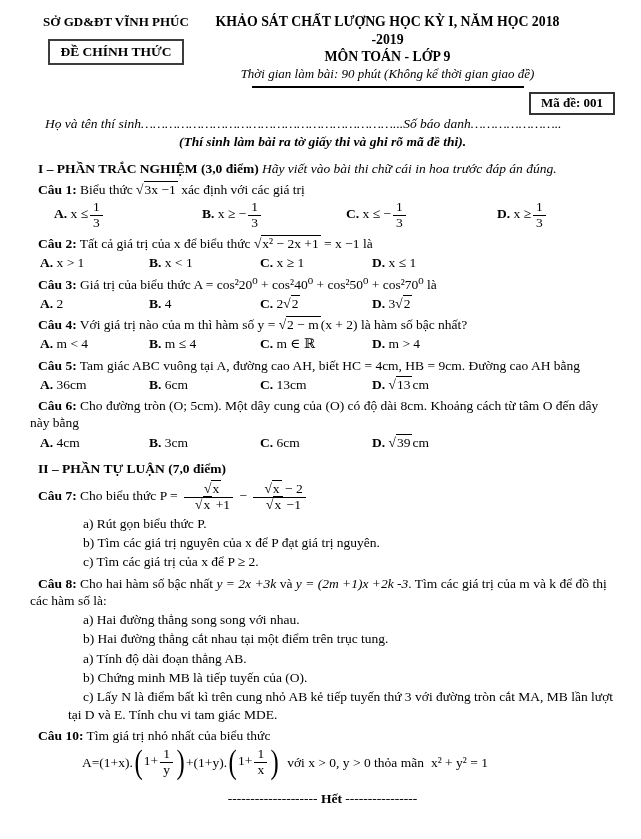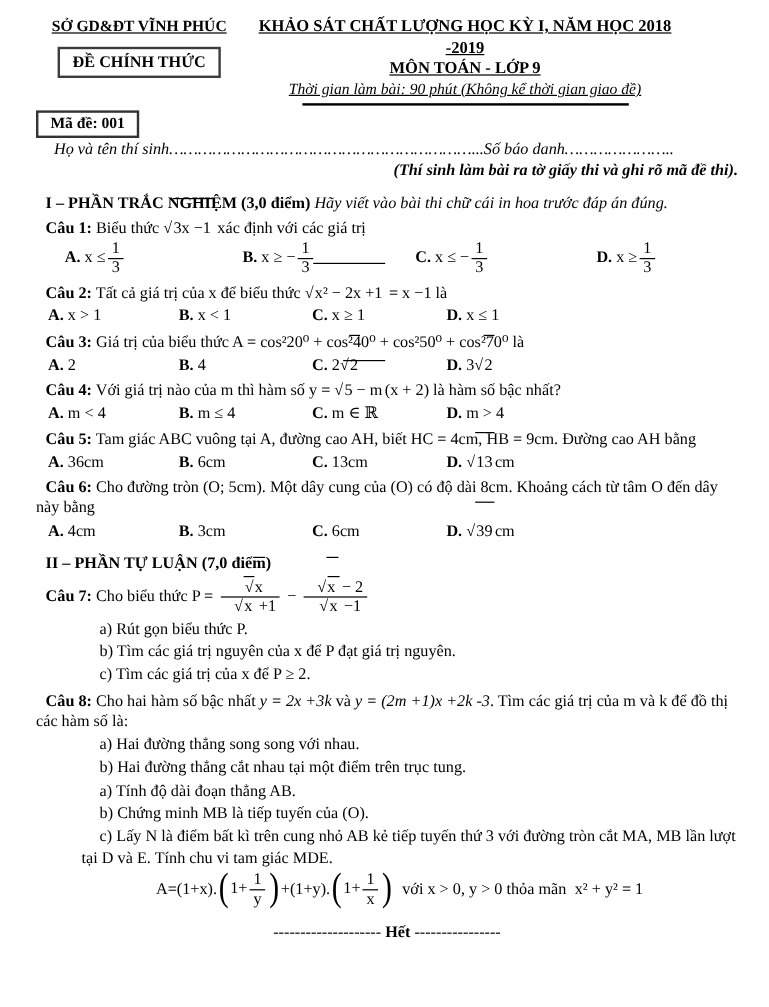--- a/index.html
+++ b/index.html
@@ -5,61 +5,61 @@
   html,body { margin:0; padding:0; }
   body {
     width:641px; height:839px; overflow:hidden;
     background:#ffffff; color:#000000;
     font-family:"Liberation Serif","DejaVu Serif",serif;
     font-size:13.5px; line-height:1.28;
   }
   .page { padding:8px 26px 0 30px; }
 
   
-  .hdr { display:flex;text-decoration:underline; }
+  .hdr { display:flex; }
   .hdr-left { width:172px; text-align:center; flex-shrink:0; }
   .dept { font-weight:bold; font-size:13px; margin-top:6px; white-space:nowrap; }
   .exam-box { display:inline-block; border:2px solid #3c3c3c; padding:2px 10px 3px; font-weight:bold; margin-top:8px; }
   .hdr-right { flex:1; text-align:center; padding-right:42px; }
   .t1 { font-weight:bold; font-size:13.8px; margin-top:5px; }
   .t2 { font-weight:bold; font-size:13.8px; }
   .dur { font-style:italic; font-size:13px; }
   .hr-line { width:272px; border-bottom:2px solid #000; margin:3px auto 0; height:0; }
-  .code-row { text-align:left; margin-top:4px; }
+  .code-row { text-align:right; margin-top:4px; }
   .code-box { display:inline-block; border:2px solid #333; font-weight:bold; padding:1px 10px 2px; font-size:13px; }
   .name-line { font-style:italic; margin-top:0; margin-left:15px; }
-  .hdr-note { text-align:right; font-weight:bold; font-style:italic; margin-top:1px; }
+  .hdr-note { text-align:center; font-weight:bold; font-style:italic; margin-top:1px; }
 
   
   .sec { margin-top:9px; text-indent:8px; font-weight:bold; }
   .sec .instr { font-style:italic; font-weight:normal; }
   .q { margin-top:4px; text-indent:8px; }
   .ql { font-weight:bold; }
   .sub { margin-top:2px; text-indent:15px;margin-left:38px; }
   .math-it { font-style:italic;text-align:center; }
 
   
   .opts { display:grid; margin-top:2px; }
   .opts-q1 { margin-left:24px; grid-template-columns:137px 133px 140px auto;gap:11px; }
   .opts-std { margin-left:10px; grid-template-columns:109px 111px 112px auto; }
   .opt { white-space:nowrap; }
   .opt b { font-weight:bold; }
 
   
   .sqrt { white-space:nowrap; }
   .sqrt::before { content:"√"; }
-  .sqrt .rad { border-top:1px solid #000; padding:16px 2px 0 1px; }
+  .sqrt .rad { border-top:1px solid #000; padding:0 2px 0 1px; }
   .frac { display:inline-block; vertical-align:middle; text-align:center; line-height:1.1; margin:0 2px; }
   .frac .num { display:block; padding:0 3px; }
   .frac .den { display:block; border-top:1px solid #000; padding:0 3px; }
 
   .q7f { margin-top:5px; text-indent:8px; }
   .q7f .frac { margin:0 3px; }
 
-  .f10 { display:flex; align-items:center; margin-left:100px; margin-top:3px; }
+  .f10 { display:flex; align-items:center; margin-left:52px; margin-top:3px; }
   .bigp { font-size:33px; line-height:0.9; font-weight:400; display:inline-block; transform:scaleX(0.75); }
   .bigp.open::before { content:"("; }
   .bigp.close::before { content:")"; }
   .f10 .tail { margin-left:7px; white-space:nowrap; }
 
   
   .het-row { text-align:center; margin-top:12px; }
   .het-row b { font-weight:bold; }
 </style>
 </head>
@@ -129,21 +129,21 @@
   <div class="opts opts-std">
     <span class="opt"><b>A.</b> <span>2</span></span>
     <span class="opt"><b>B.</b> <span>4</span></span>
     <span class="opt"><b>C.</b> <span>2</span><span class="sqrt"><span class="rad">2</span></span></span>
     <span class="opt"><b>D.</b> <span>3</span><span class="sqrt"><span class="rad">2</span></span></span>
   </div>
 
   <div class="q">
     <b class="ql">Câu 4:</b>
     <span>Với giá trị nào của m thì hàm số y =</span>
-    <span class="sqrt"><span class="rad">5 − m</span></span><span>(x + 2) là hàm số bậc nhất?</span>
+    <span class="sqrt"><span class="rad">2 − m</span></span><span>(x + 2) là hàm số bậc nhất?</span>
   </div>
   <div class="opts opts-std">
     <span class="opt"><b>A.</b> <span>m &lt; 4</span></span>
     <span class="opt"><b>B.</b> <span>m ≤ 4</span></span>
     <span class="opt"><b>C.</b> <span>m ∈ ℝ</span></span>
     <span class="opt"><b>D.</b> <span>m &gt; 4</span></span>
   </div>
 
   <div class="q">
     <b class="ql">Câu 5:</b>
@@ -195,20 +195,24 @@
     <span>và</span>
     <span class="math-it">y = (2m +1)x +2k -3</span><span>. Tìm các giá trị của m và k để đồ thị các hàm số là:</span>
   </div>
   <div class="sub">a) Hai đường thẳng song song với nhau.</div>
   <div class="sub">b) Hai đường thẳng cắt nhau tại một điểm trên trục tung.</div>
 
   <div class="sub">a) Tính độ dài đoạn thẳng AB.</div>
   <div class="sub">b) Chứng minh MB là tiếp tuyến của (O).</div>
   <div class="sub">c) Lấy N là điểm bất kì trên cung nhỏ AB kẻ tiếp tuyến thứ 3 với đường tròn cắt MA, MB lần lượt tại D và E. Tính chu vi tam giác MDE.</div>
 
+  <div class="q">
+    <b class="ql">Câu 10:</b>
+    <span>Tìm giá trị nhỏ nhất của biểu thức</span>
+  </div>
   <div class="f10">
     <span>A=(1+x).</span>
     <span class="bigp open"></span>
     <span><span>1+</span><span class="frac"><span class="num">1</span><span class="den">y</span></span></span>
     <span class="bigp close"></span>
     <span>+(1+y).</span>
     <span class="bigp open"></span>
     <span><span>1+</span><span class="frac"><span class="num">1</span><span class="den">x</span></span></span>
     <span class="bigp close"></span>
     <span class="tail">với x &gt; 0, y &gt; 0 thỏa mãn</span>

